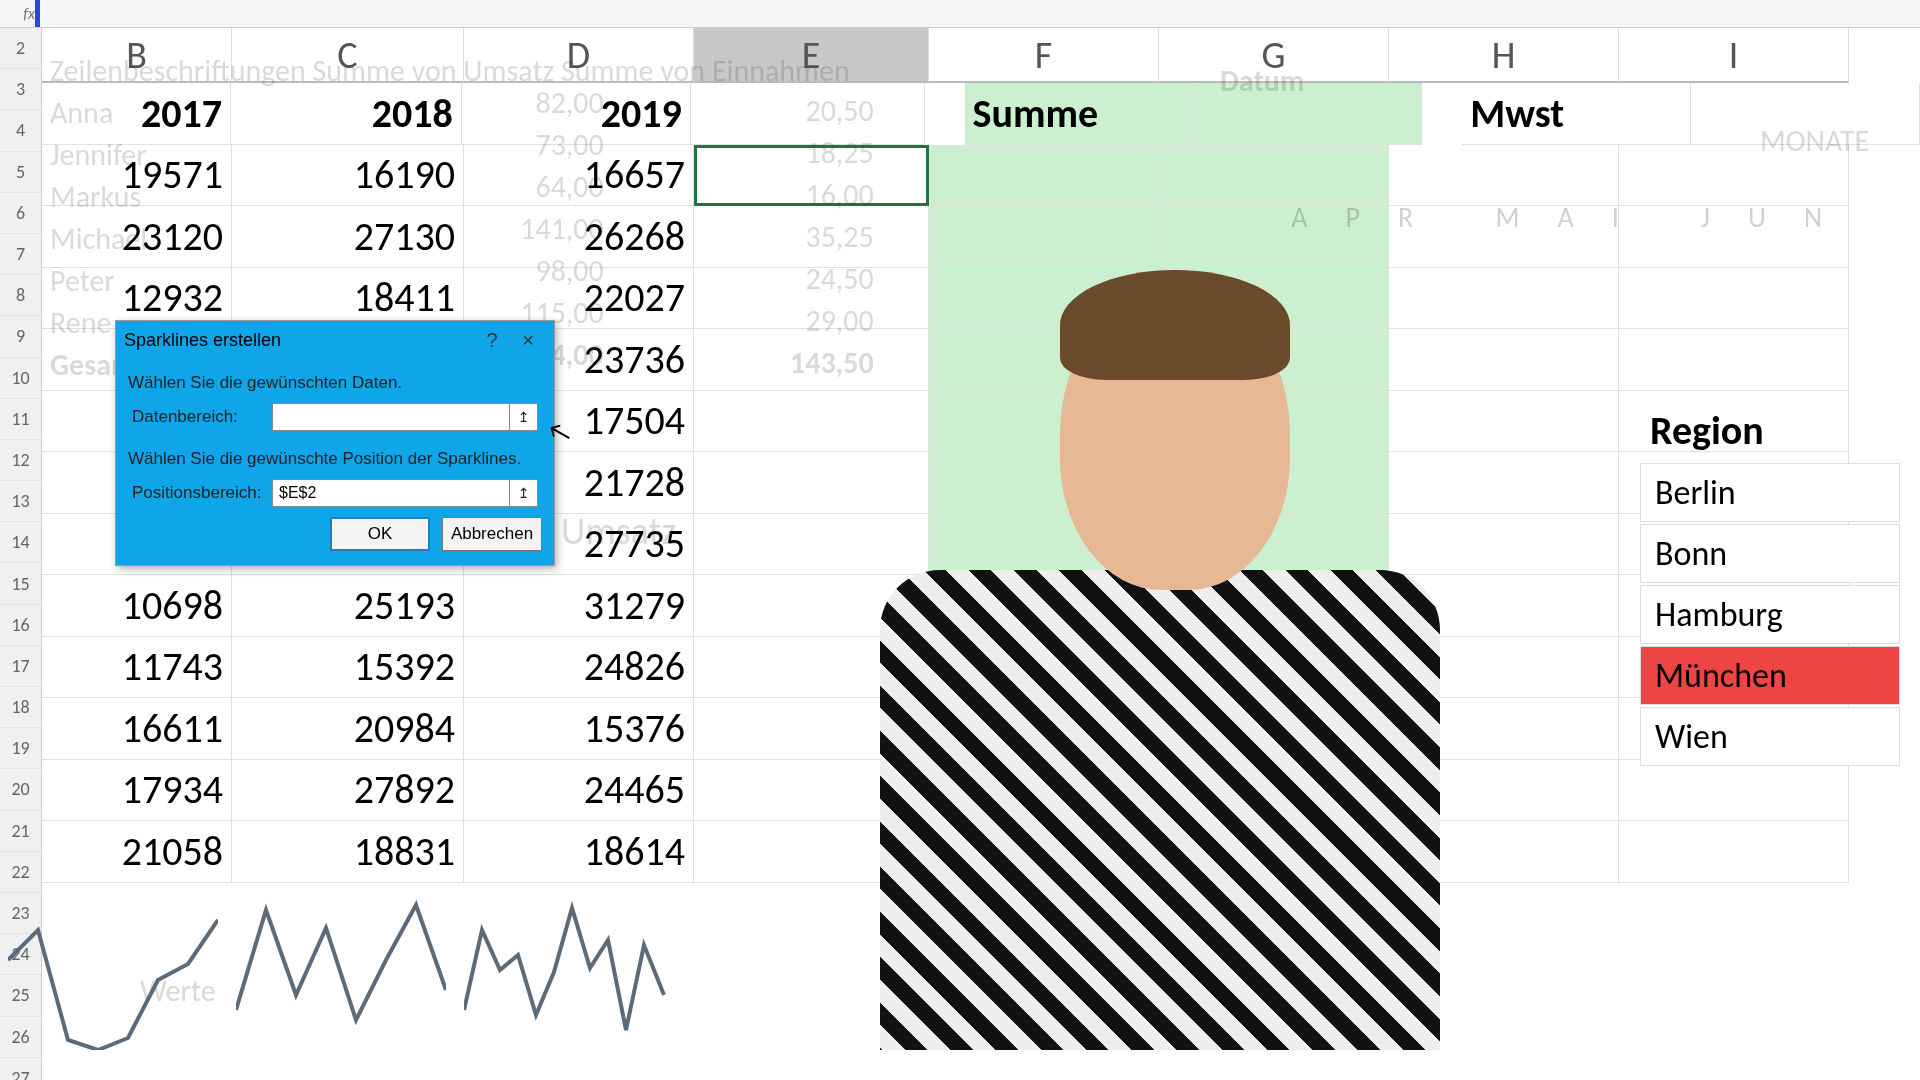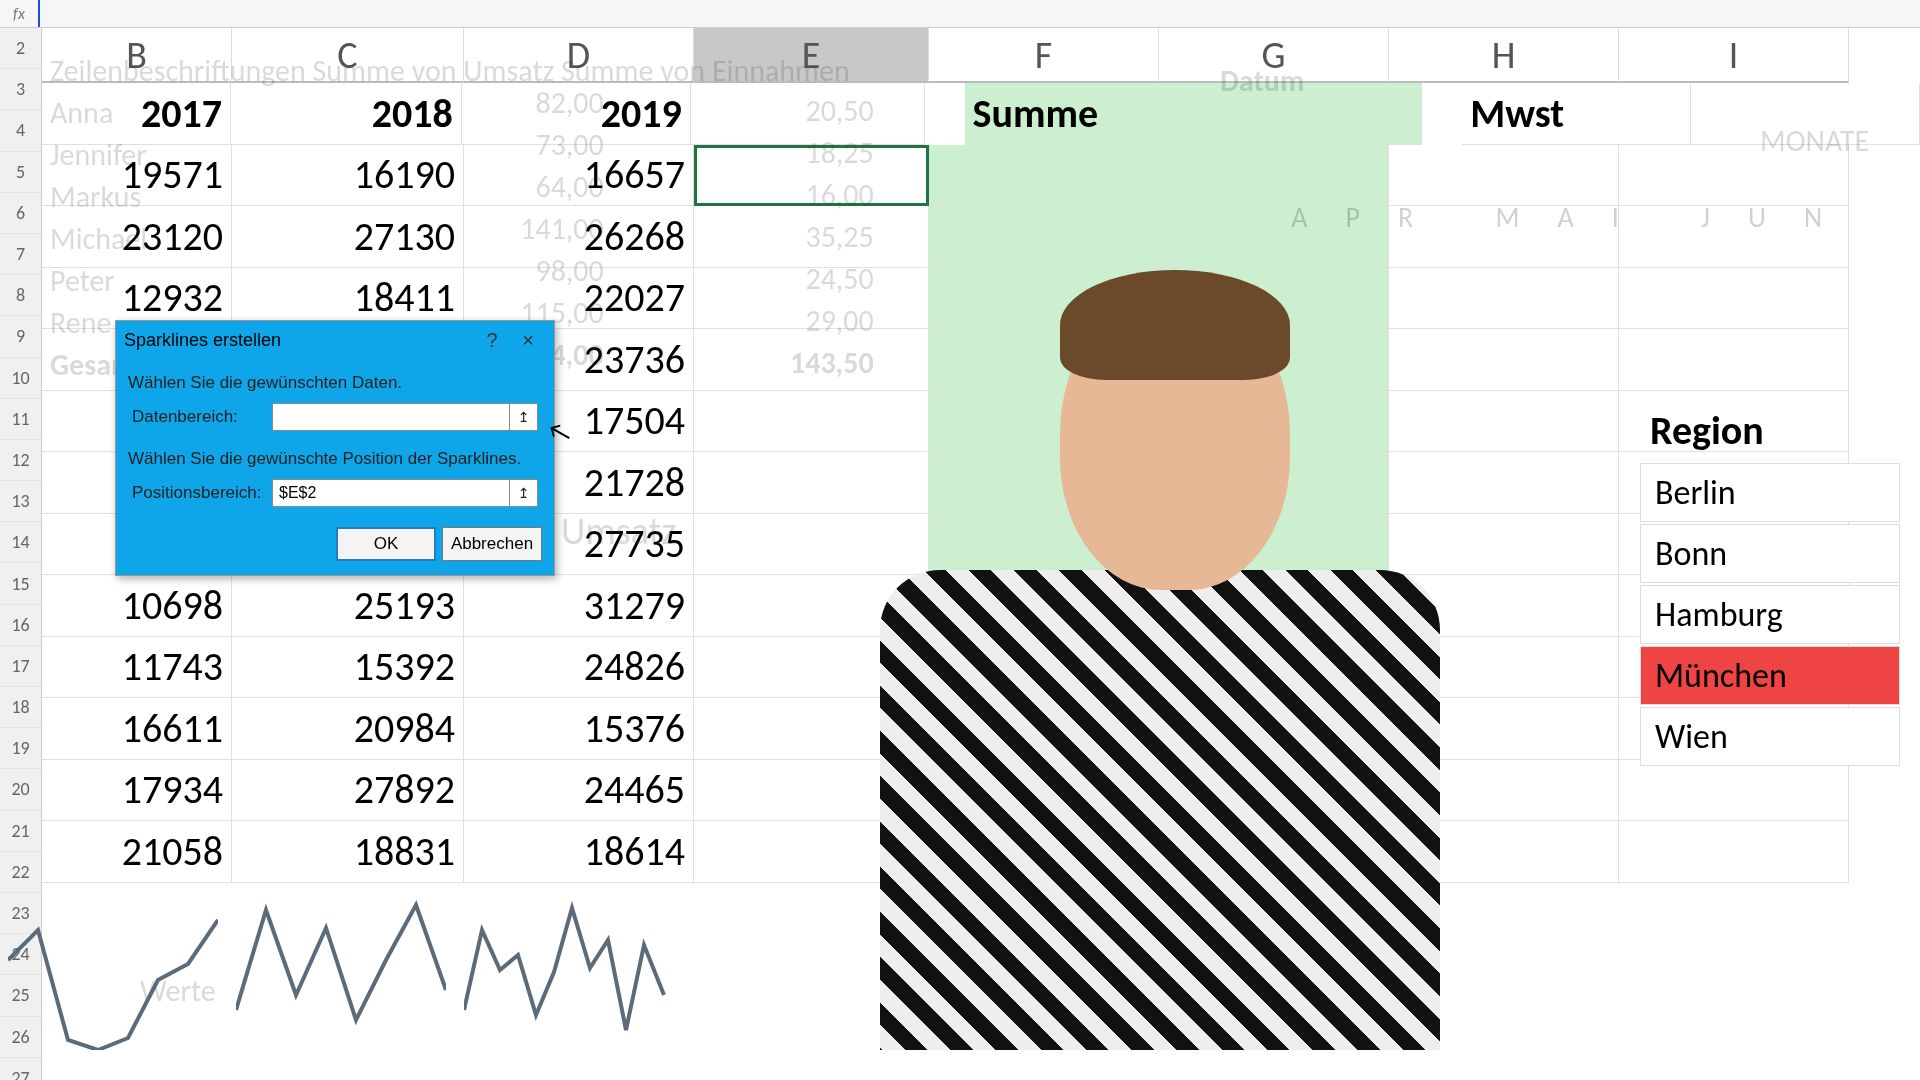--- a/index.html
+++ b/index.html
@@ -1,19 +1,19 @@
 <!DOCTYPE html>
 <html><head>
 <meta charset="utf-8">
 <style>
   * { box-sizing: border-box; margin: 0; padding: 0; }
   html, body { width: 1920px; height: 1080px; font-family: Calibri, Arial, sans-serif; background: #fff; overflow: hidden; }
   .sheet { position: absolute; inset: 0; }
   .fx-bar { position: absolute; left: 0; top: 0; height: 28px; width: 100%; border-bottom: 1px solid #ccc; display: flex; align-items: center; background: #f6f6f6; }
-  .fx-label { width: 40px; font-style: italic; font-size: 16px; color: #777; text-align: center; border-right: 2px solid #1d4ed8; height: 100%; line-height: 28px; }
+  .fx-label { width: 40px; font-style: italic; font-size: 16px; color: #777; text-align: right; border-right: 5px solid #1d4ed8; height: 100%; line-height: 28px; }
   .row-gutter { position: absolute; left: 0; top: 28px; width: 42px; bottom: 0; background: #f0f0f0; border-right: 1px solid #ccc; }
   .row-num { height: 41.2px; border-bottom: 1px solid #e4e4e4; font-size: 18px; color: #666; display: flex; align-items: center; justify-content: center; }
   .col-header-row { position: absolute; left: 42px; top: 28px; height: 55px; display: flex; }
   .col-h { border-right: 1px solid #ddd; border-bottom: 2px solid #bbb; font-size: 38px; color: #555; display: flex; align-items: center; justify-content: center; background: #fff; }
   .col-h.sel { background: #c8c8c8; }
   .wB { width: 190px; } .wC { width: 232px; } .wD { width: 230px; } .wE { width: 235px; } .wF { width: 230px; } .wG { width: 230px; } .wH { width: 230px; } .wI { width: 230px; }
   .grid { position: absolute; left: 42px; top: 83px; right: 0; bottom: 0; }
   .datarow { display: flex; height: 61.5px; }
   .cell { border-right: 1px solid #e0e0e0; border-bottom: 1px solid #e0e0e0; font-size: 40px; display: flex; align-items: center; justify-content: flex-end; padding-right: 8px; }
   .hdr { font-weight: 700; }
@@ -25,21 +25,21 @@
   .dialog { position: absolute; left: 115px; top: 320px; width: 440px; background: #0ea5e9; border: 1px solid #999; box-shadow: 2px 3px 8px rgba(0,0,0,.3); font-family: "Segoe UI", Arial, sans-serif; }
   .dlg-title { display: flex; align-items: center; padding: 6px 8px; font-size: 18px; }
   .dlg-title .t { flex: 1; }
   .dlg-title .qm, .dlg-title .xbtn { width: 36px; height: 26px; display: flex; align-items: center; justify-content: center; font-size: 20px; color: #333; }
   .dlg-body { padding: 8px 12px 14px; font-size: 17px; color: #222; }
   .dlg-instr { margin: 6px 0 10px; }
   .fldrow { display: flex; align-items: center; margin: 6px 4px; }
   .fldrow label { width: 140px; }
   .fldrow input { flex: 1; height: 28px; border: 1px solid #888; padding: 0 6px; font-size: 16px; background: #fff; }
   .picker { width: 28px; height: 28px; border: 1px solid #888; border-left: none; display: flex; align-items: center; justify-content: center; background: #fff; font-size: 14px; }
-  .dlg-buttons { display: flex; justify-content: flex-end; gap: 6px; margin-top: 20px; align-items: flex-end; }
+  .dlg-buttons { display: flex; justify-content: flex-end; gap: 12px; margin-top: 10px; align-items: flex-end; }
   .dlg-buttons button { width: 100px; height: 34px; border: 1px solid #777; background: #f4f4f4; font-size: 17px; }
   .dlg-buttons .ok { border: 2px solid #2a7abf; }
   .cursor { position: absolute; left: 548px; top: 416px; font-size: 26px; color: #000; transform: rotate(-15deg); }
   .presenter { position: absolute; left: 780px; top: 150px; width: 760px; height: 900px; border-radius: 50% 50% 0 0 / 40% 40% 0 0; overflow: hidden; pointer-events: none; }
   .presenter .head { position: absolute; left: 280px; top: 140px; width: 230px; height: 300px; background: #e6b896; border-radius: 48% 48% 44% 44%; }
   .presenter .hair { position: absolute; left: 280px; top: 120px; width: 230px; height: 110px; background: #6b4a2b; border-radius: 50% 50% 20% 20%; }
   .presenter .body { position: absolute; left: 100px; top: 420px; width: 560px; height: 500px; background: repeating-linear-gradient(45deg,#111 0 16px,#eee 16px 32px),repeating-linear-gradient(-45deg,#111 0 16px,#0000 16px 32px); border-radius: 60px 60px 0 0; }
   .slicer { position: absolute; left: 1640px; top: 400px; width: 260px; }
   .slicer-hdr { font-size: 40px; font-weight: 600; padding: 6px 10px; }
   .slicer-item { font-size: 34px; padding: 8px 14px; border: 1px solid #ddd; margin: 2px 0; background: #fff; }

